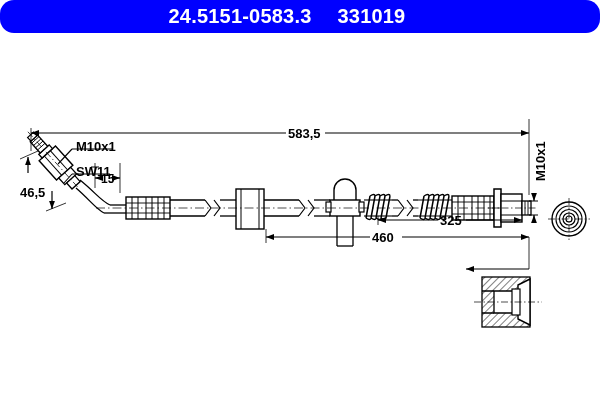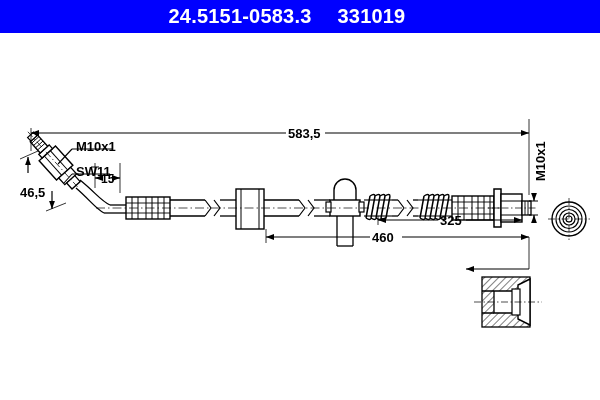--- a/index.html
+++ b/index.html
@@ -63,21 +63,21 @@
     font-weight: bold;
     font-size: 12px;
     fill: #000000;
   }
 </style>
 </head>
 <body>
 
 <div id="page">
 
-  <div id="header-banner" style="background: rgb(0, 0, 255);">
+  <div id="header-banner" style="background: rgb(0, 0, 255); border-radius: 14px;">
     <span class="hdr-text" id="article-number" style="color: rgb(255, 255, 255);">24.5151-0583.3</span>
     <span class="hdr-text" style="width: 26px; color: rgb(255, 255, 255);"></span>
     <span class="hdr-text" id="part-number" style="color: rgb(255, 255, 255);">331019</span>
   </div>
 
   <div id="drawing-area">
     <svg id="tech-drawing" width="600" height="367" viewBox="0 0 600 367" xmlns="http://www.w3.org/2000/svg">
 
       <defs>
         <marker id="arrL" markerWidth="9" markerHeight="7" refX="8" refY="3.5" orient="auto" markerUnits="userSpaceOnUse">

